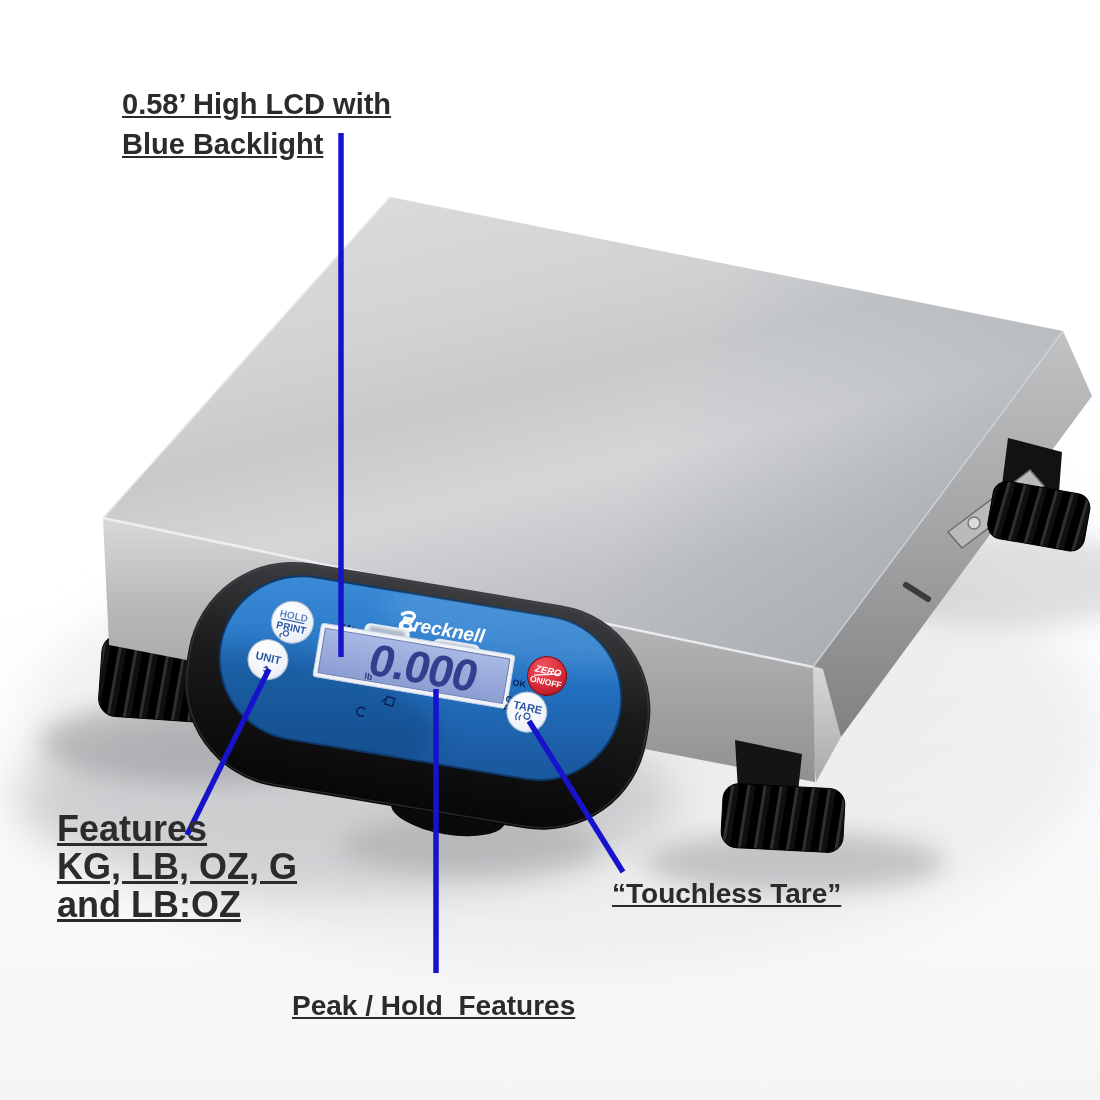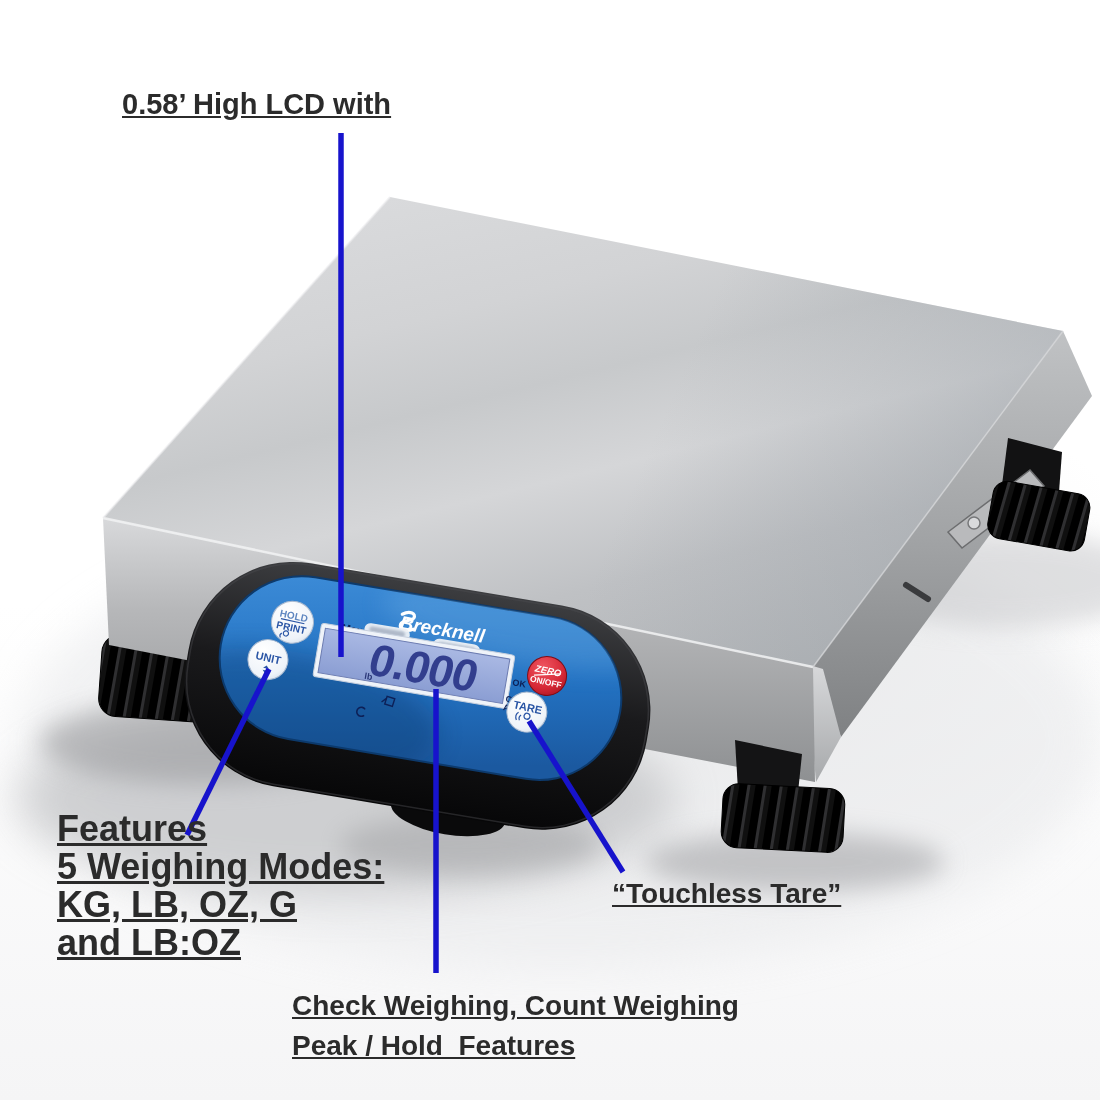--- a/index.html
+++ b/index.html
@@ -219,30 +219,29 @@
     <g stroke="#1713cc" stroke-width="5.5">
       <line x1="341" y1="133" x2="341" y2="657"></line>
       <line x1="269" y1="669" x2="187" y2="835"></line>
       <line x1="436" y1="689" x2="436" y2="973"></line>
       <line x1="529" y1="721" x2="623" y2="872"></line>
     </g>
   </svg>
 
   <div class="ann" id="ann-lcd">
     <div>0.58’ High LCD with</div>
+    <div>Blue Backlight</div>
   </div>
 
   <div class="ann" id="ann-modes">
     <div>Features</div>
-    <div>5 Weighing Modes:</div>
     <div>KG, LB, OZ, G</div>
     <div>and LB:OZ</div>
   </div>
 
   <div class="ann" id="ann-check">
-    <div>Check Weighing, Count Weighing</div>
     <div>Peak / Hold  Features</div>
   </div>
 
   <div class="ann" id="ann-tare">
     <div>“Touchless Tare”</div>
   </div>
 </div>
 
 </body></html>

